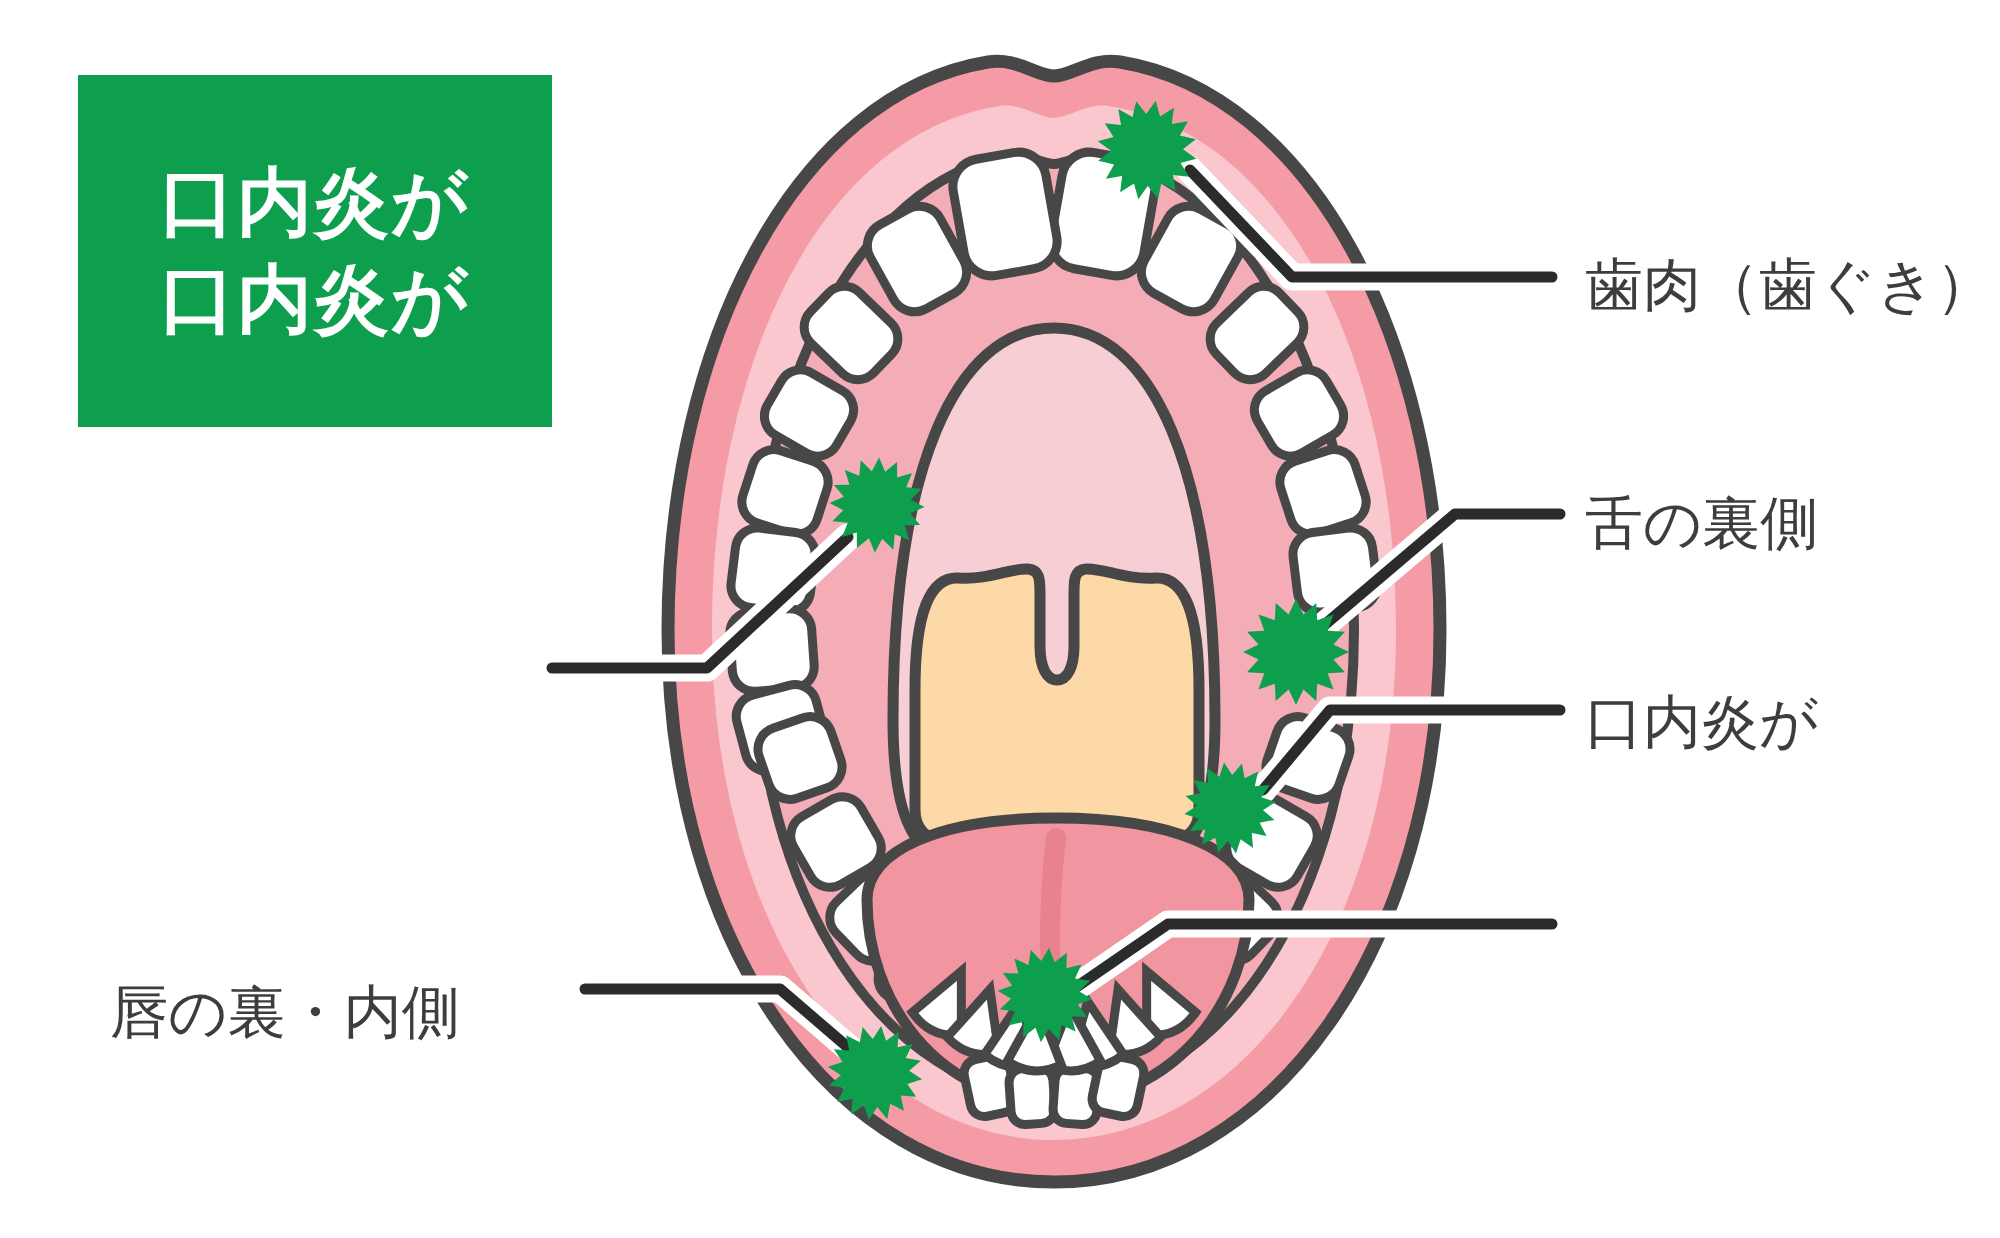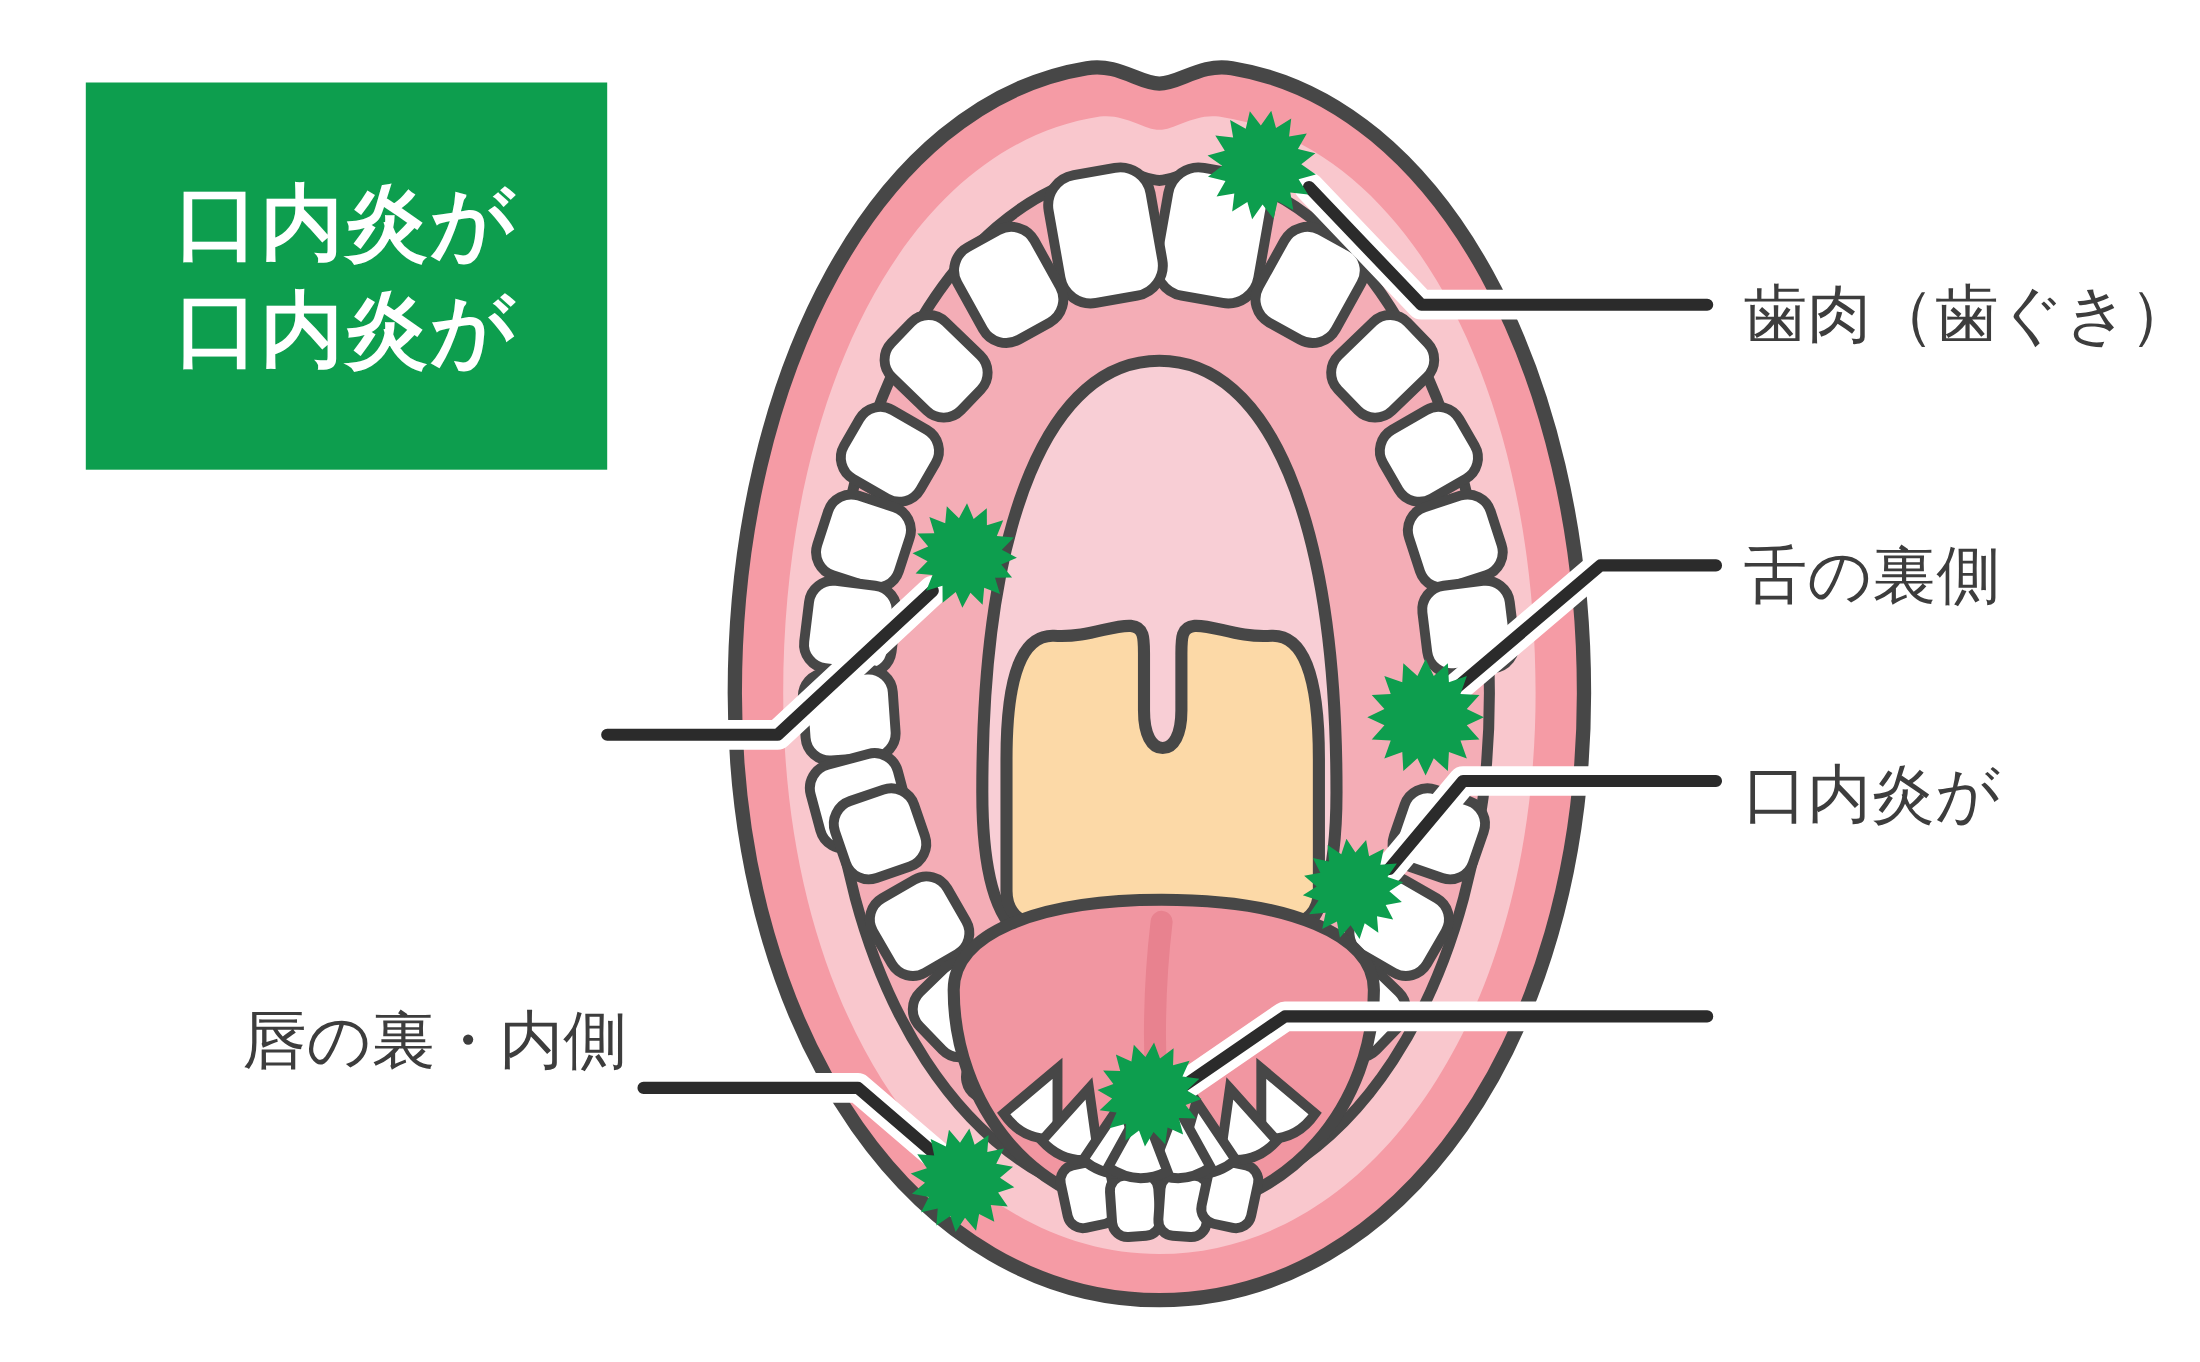--- a/index.html
+++ b/index.html
@@ -27,21 +27,21 @@
     font-size:75px;font-weight:700;line-height:1.3;letter-spacing:2px;}
 
   
   .label{position:absolute;font-size:58px;font-weight:400;color:var(--label_text);
     line-height:1;white-space:nowrap;}
   .label-gum{left:1585px;top:256px;}
   .label-cheek{left:1585px;top:494px;}
   .label-tongue-under{left:1585px;top:693px;}
   .label-tongue-tip{left:1585px;top:906px;}
   .label-throat{left:0;top:651px;width:548px;text-align:right;}
-  .label-lip{left:0;top:916px;width:570px;text-align:right;}
+  .label-lip{left:0;top:983px;width:570px;text-align:center;}
 </style>
 </head>
 <body>
 
 <div id="stage">
 
   <svg id="figure-svg" viewBox="0 0 2000 1238">
     <defs>
       <path id="star" d="M50,0 L35.3,7 L46.2,19.1 L29.9,20 L35.4,35.4 L20,29.9 L19.1,46.2 L7,35.3
         L0,50 L-7,35.3 L-19.1,46.2 L-20,29.9 L-35.4,35.4 L-29.9,20 L-46.2,19.1 L-35.3,7

